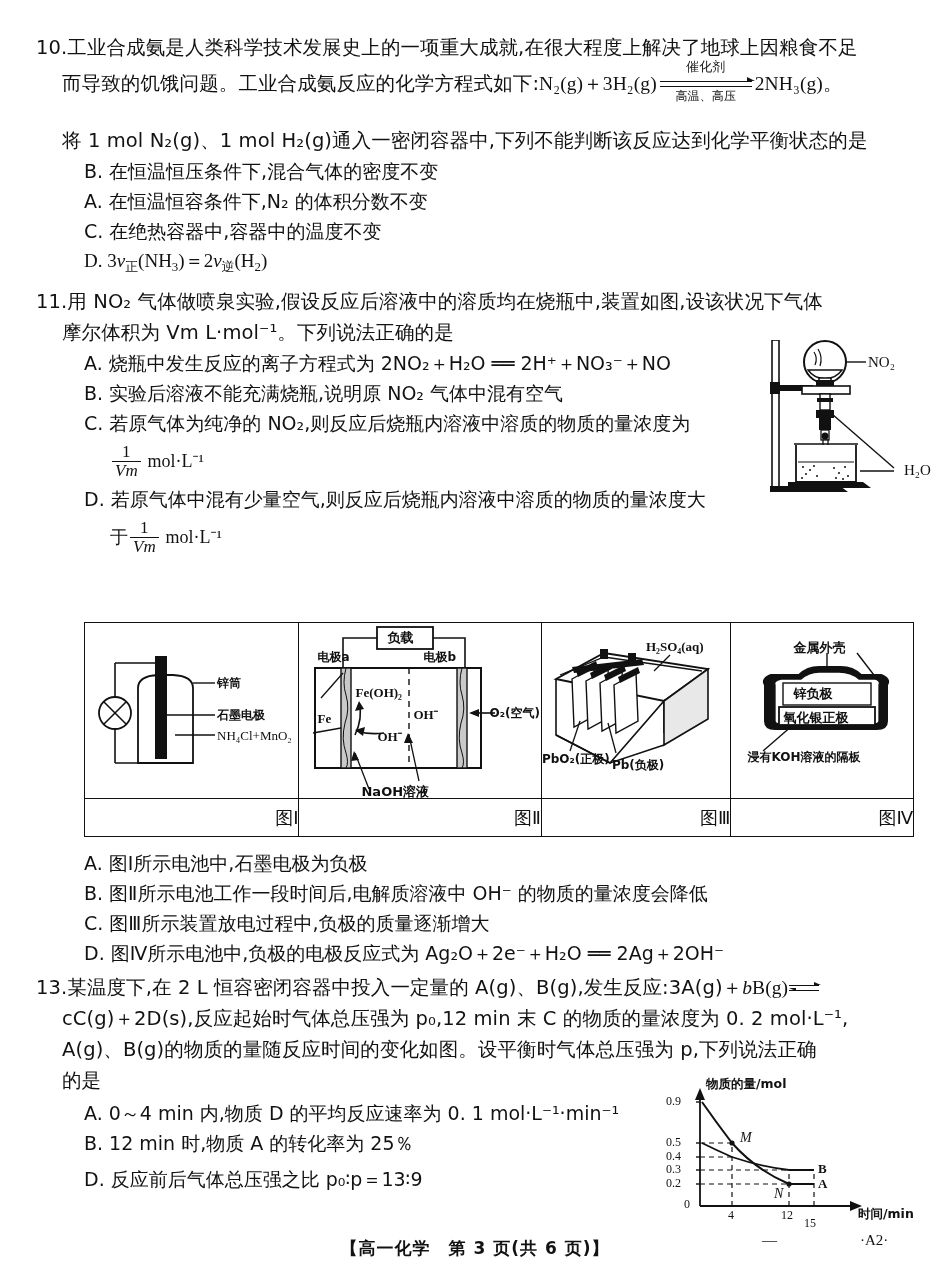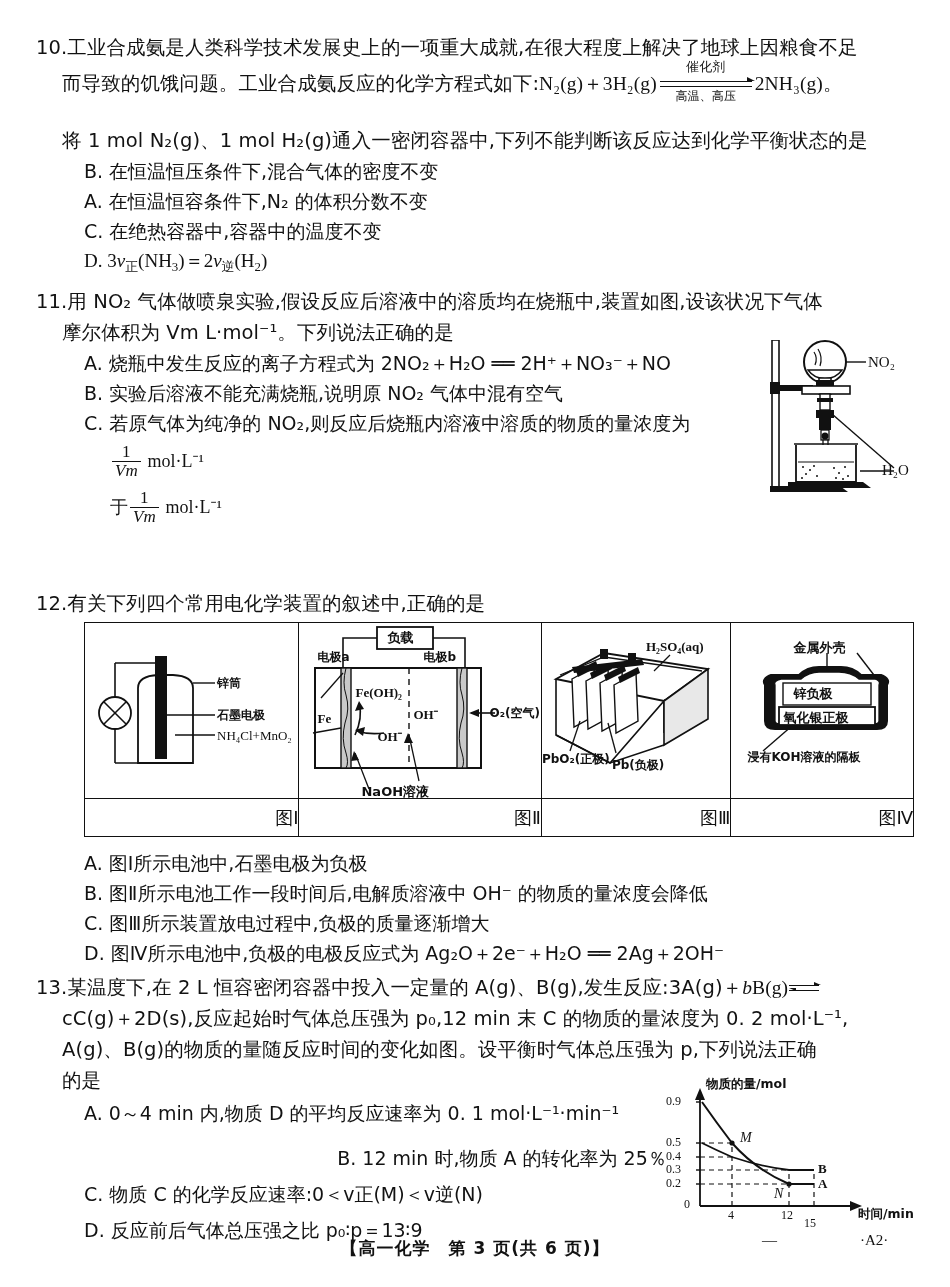--- a/index.html
+++ b/index.html
@@ -275,20 +275,23 @@
     </div>
     <div class="opt cn" style="width:700px;">
       <span>C. 若原气体为纯净的 NO₂,则反应后烧瓶内溶液中溶质的物质的量浓度为</span>
     </div>
     <div class="opt" style="padding-left:74px;height:46px;line-height:46px;font-family:'Liberation Serif',serif;">
       <span class="frac">
         <span class="num">1</span>
         <span class="den ital">Vm</span>
       </span>
       <span style="font-size:18px;">mol·L⁻¹</span>
+    </div>
+    <div class="opt cn" style="width:700px;">
+      <span>D. 若原气体中混有少量空气,则反应后烧瓶内溶液中溶质的物质的量浓度大</span>
     </div>
     <div class="opt" style="padding-left:74px;height:46px;line-height:46px;font-family:'Liberation Serif',serif;">
       <span class="cn" style="font-size:18px;">于</span><span class="frac">
         <span class="num">1</span>
         <span class="den ital">Vm</span>
       </span>
       <span style="font-size:18px;">mol·L⁻¹</span>
     </div>
   </div>
 
@@ -343,28 +346,23 @@
       </g>
 
       <path d="M20 142 L95 142 L103 148 L20 148 Z" fill="#111"></path>
 
       <line x1="78" y1="22" x2="98" y2="22" stroke="#111" stroke-width="1.4"></line>
 
       <line x1="64" y1="74" x2="126" y2="128" stroke="#111" stroke-width="1.4"></line>
       <line x1="92" y1="131" x2="126" y2="131" stroke="#111" stroke-width="1.4"></line>
     </svg>
     <div class="fig-txt" style="left:100px; top:14px; font-size:15px;"><span>NO₂</span></div>
-    <div class="fig-txt" style="left:114px; top:122px; font-size:15px;"><span>H₂O</span></div>
-  </div>
-
-  <div class="q" style="top:588px;">
-    <div class="qline cn">
-      <span>12.</span><span>有关下列四个常用电化学装置的叙述中,正确的是</span>
-    </div>
-  </div>
+    <div class="fig-txt" style="left:136px; top:122px; font-size:15px;"><span>H₂O</span></div>
+  </div>
+
 
   <div id="devtable">
     <div class="cols">
 
       <div class="cell c1">
         <svg width="215" height="175" viewBox="0 0 215 175">
 
           <path d="M30 40 L78 40 L78 140 L30 140" fill="none" stroke="#111" stroke-width="1.6"></path>
 
           <circle cx="30" cy="90" r="16" fill="#fff" stroke="#111" stroke-width="1.8"></circle>
@@ -519,22 +517,21 @@
     <div class="qline cn indent">
       <span>cC(g)＋2D(s),反应起始时气体总压强为 p₀,12 min 末 C 的物质的量浓度为 0. 2 mol·L⁻¹,</span>
     </div>
     <div class="qline cn indent">
       <span>A(g)、B(g)的物质的量随反应时间的变化如图。设平衡时气体总压强为 p,下列说法正确</span>
     </div>
     <div class="qline cn indent">
       <span>的是</span>
     </div>
     <div class="opt cn" style="margin-top:2px;"><span>A. 0～4 min 内,物质 D 的平均反应速率为 0. 1 mol·L⁻¹·min⁻¹</span></div>
-    <div class="opt cn" style="margin-top:15px;text-align:center;"><span>B. 12 min 时,物质 A 的转化率为 25％</span></div>
-    <div class="opt cn" style="margin-top:6px;"><span>C. 物质 C 的化学反应速率:0＜v正(M)＜v逆(N)</span></div>
+    <div class="opt cn" style="margin-top:0;"><span>B. 12 min 时,物质 A 的转化率为 25％</span></div>
     <div class="opt cn" style="margin-top:6px;"><span>D. 反应前后气体总压强之比 p₀∶p＝13∶9</span></div>
   </div>
 
   <div id="chart">
     <svg width="262" height="142" viewBox="0 0 262 142">
 
       <line x1="42" y1="118" x2="42" y2="6" stroke="#111" stroke-width="1.8"></line>
       <polygon points="42,0 37,12 47,12" fill="#111"></polygon>
 
       <line x1="42" y1="118" x2="196" y2="118" stroke="#111" stroke-width="1.8"></line>

